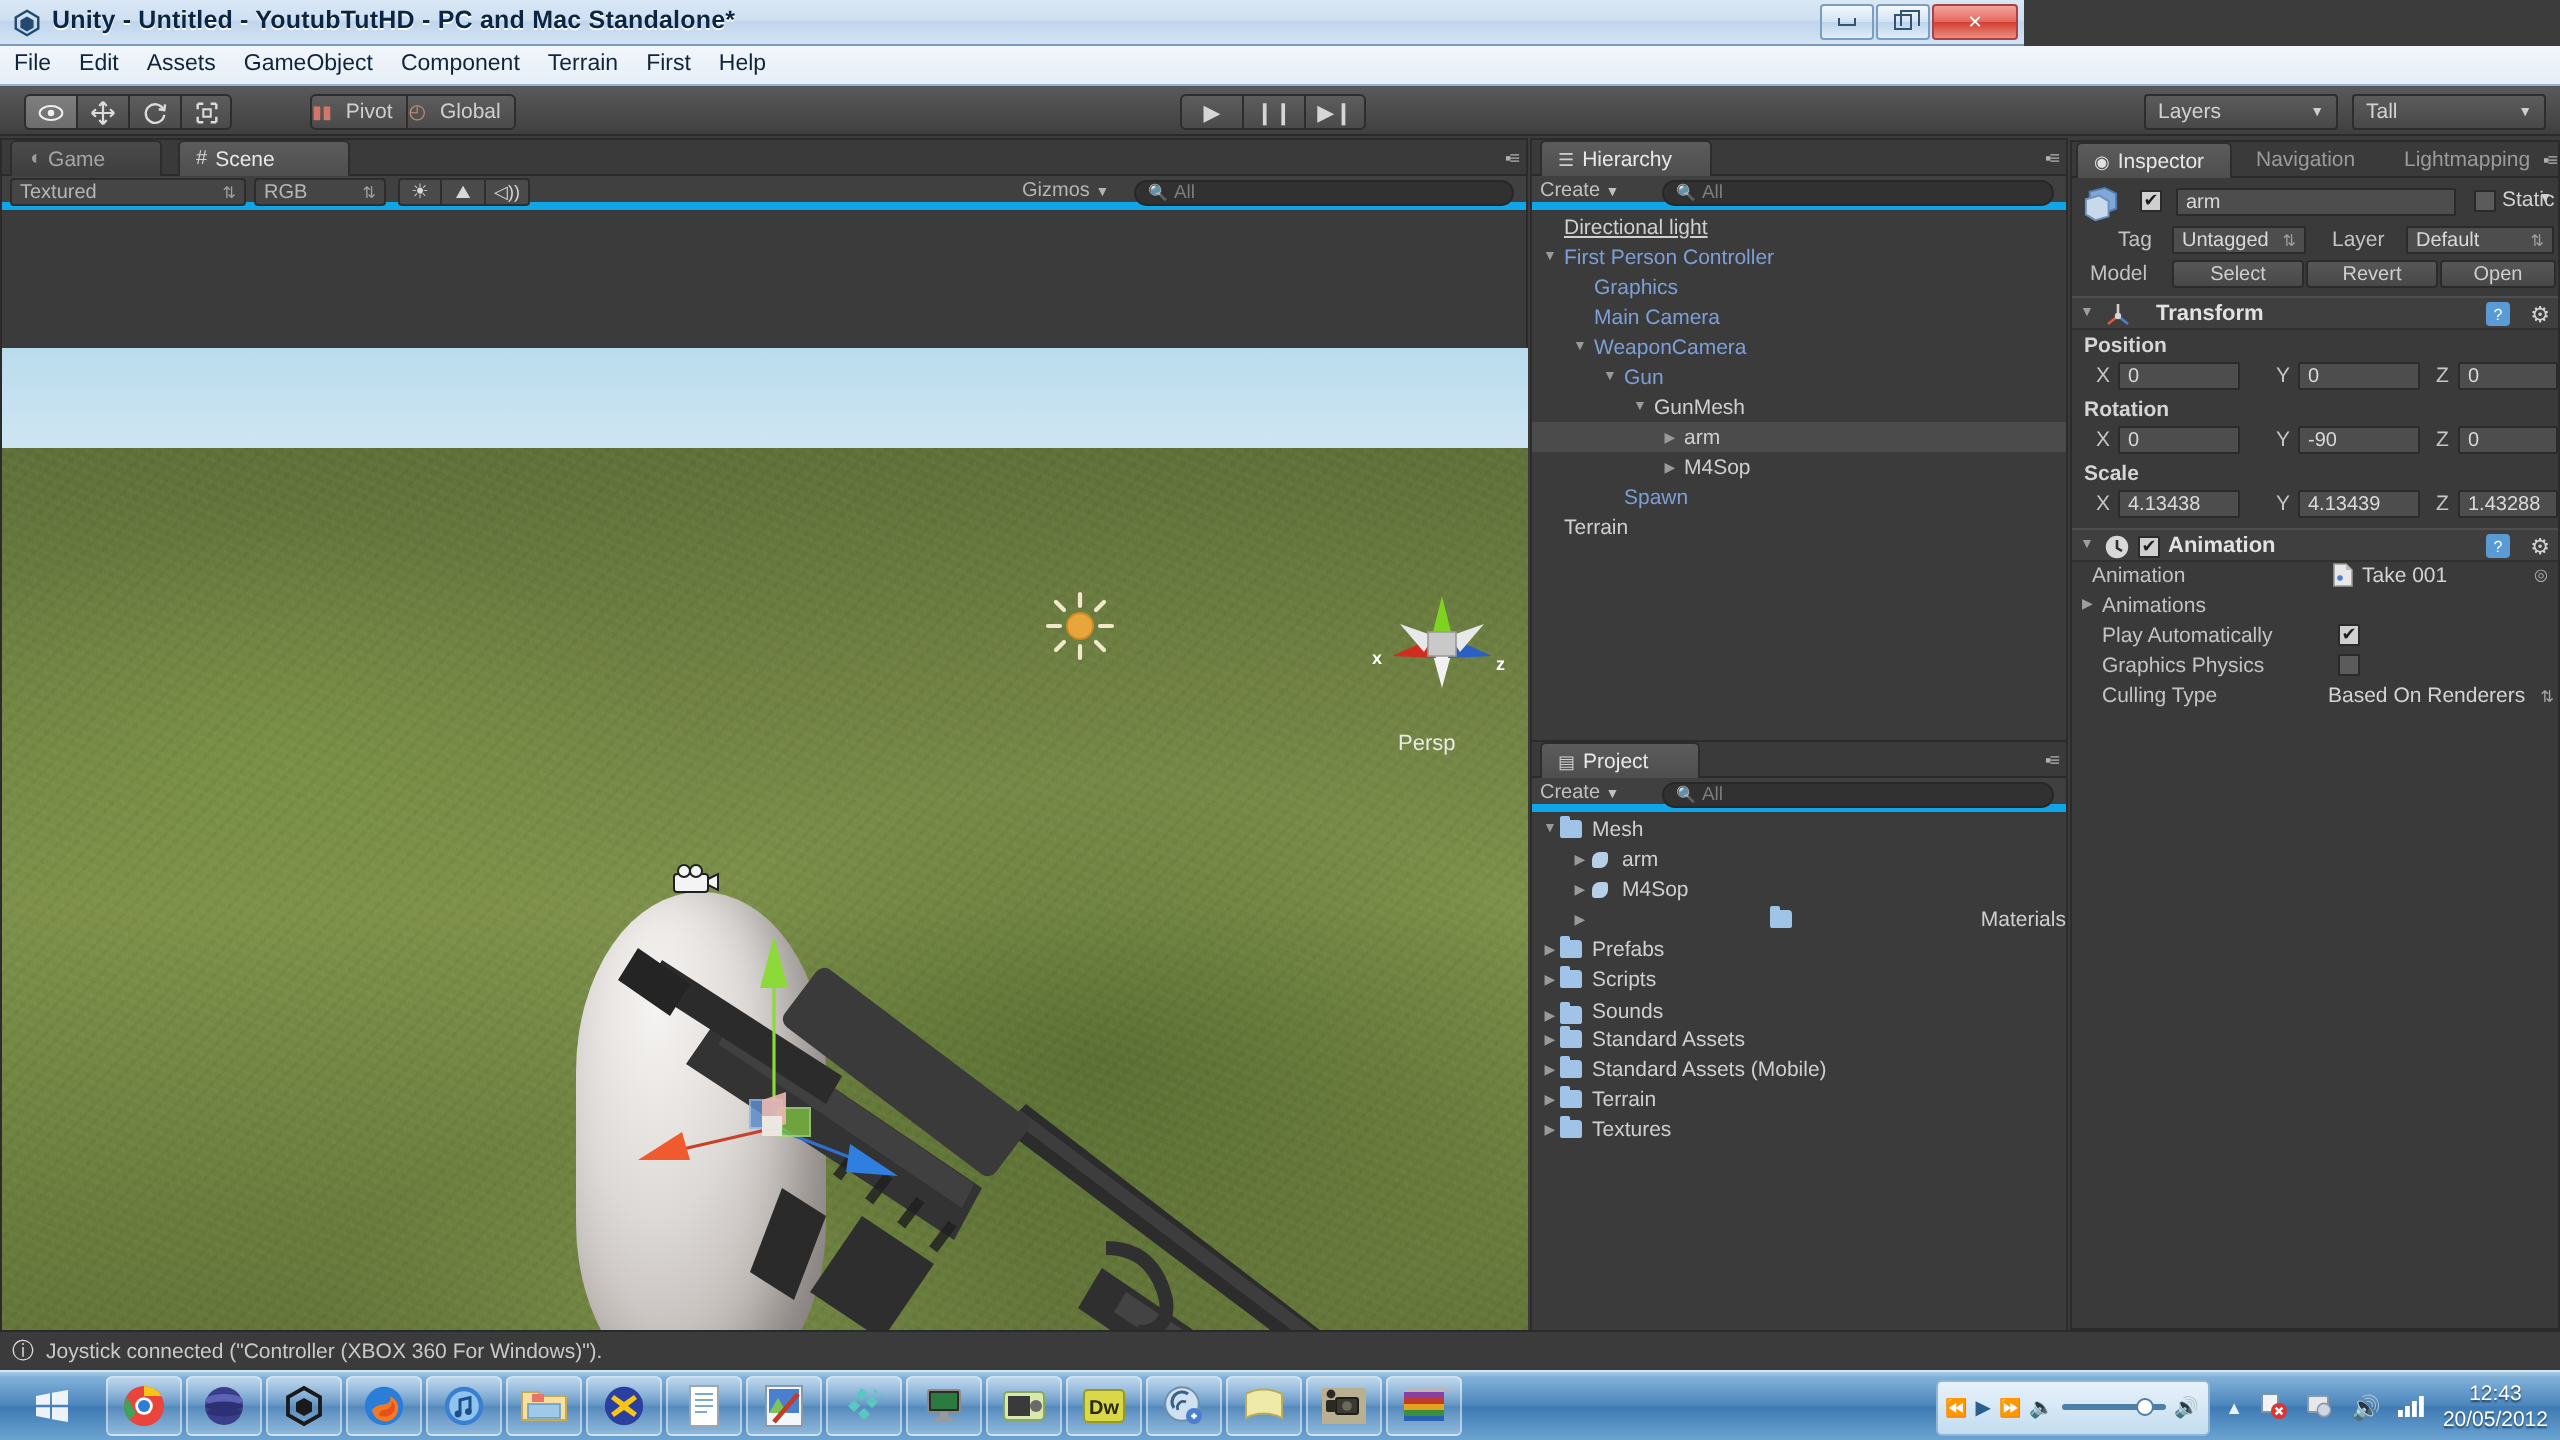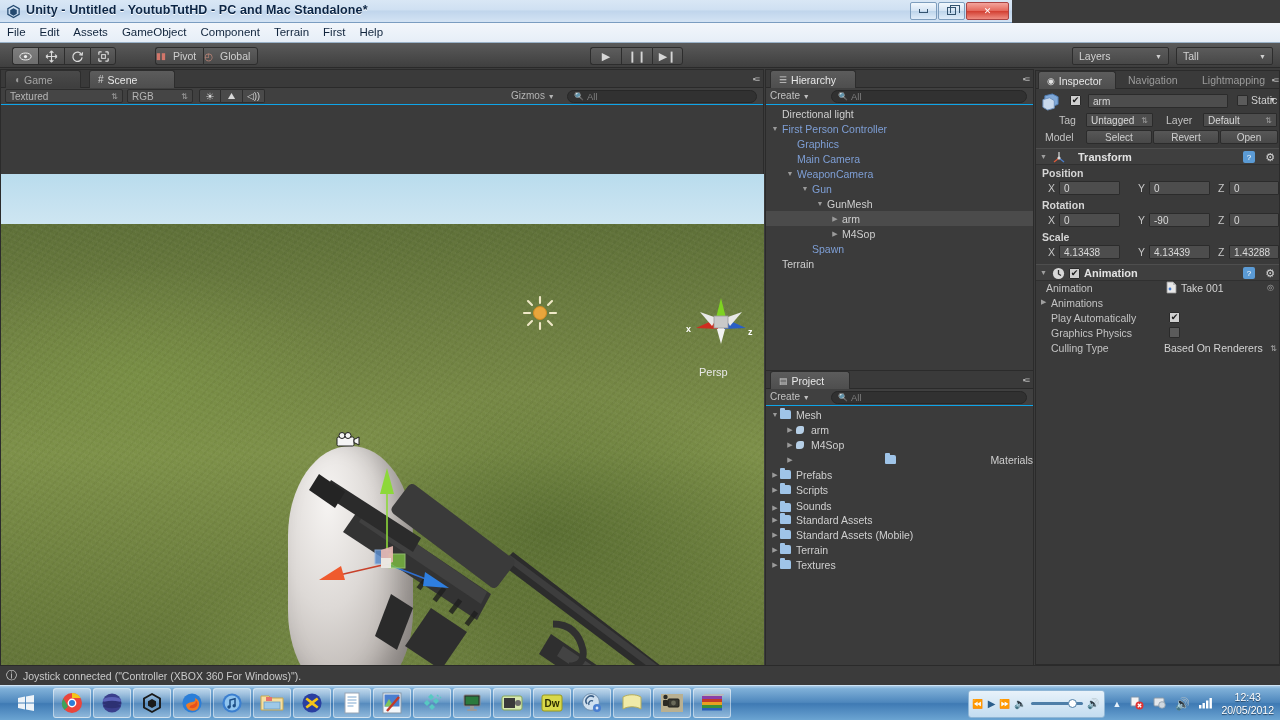--- a/index.html
+++ b/index.html
@@ -52,21 +52,21 @@
 
   
   .panel { position:absolute; background:#3b3b3b; border:1px solid #2b2b2b; }
   .tabstrip { height:18px; background:#3a3a3a; position:relative; border-bottom:1px solid #2a2a2a; }
   .tab { position:absolute; top:0; height:18px; padding:0 8px; display:flex; align-items:center;
     gap:4px; font-size:10.5px; color:#a5a5a5;
     background:linear-gradient(to bottom,#4a4a4a,#3e3e3e);
     border-radius:3px 3px 0 0; border:1px solid #2d2d2d; border-bottom:none; }
   .tab.active { background:linear-gradient(to bottom,#5c5c5c,#4e4e4e); color:#e8e8e8; }
   .tab.plain { background:transparent; border:none; color:#9b9b9b; }
-  .subbar { height:17px; background:#404040; position:relative; border-bottom:1px solid #0ea5e9; }
+  .subbar { height:17px; background:#404040; position:relative; border-bottom:4px solid #0ea5e9; }
   .srch { position:absolute; height:13px; border-radius:7px; background:#313131;
     border:1px solid #272727; color:#7d7d7d; font-size:9.5px; padding:0 6px;
     display:flex; align-items:center; }
   .panelmenu { position:absolute; right:4px; top:4px; color:#b0b0b0; font-size:9px; letter-spacing:-1px; }
 
   
   .tree { position:absolute; left:0; right:0; overflow:hidden; }
   .trow { height:15px; display:flex; align-items:center; font-size:10.5px; color:#cfcfcf;
     padding-left:4px; white-space:nowrap; }
   .trow.sel { background:#4b4b4b; }
@@ -364,21 +364,21 @@
   <div class="subbar">
     <div style="position:absolute;left:4px;top:2px;font-size:10px;color:#c0c0c0;">
       <span>Create</span> <span style="font-size:7px;">▼</span>
     </div>
     <div class="srch" style="left:65px;top:2px;width:196px;">
       <span style="font-size:8px;margin-right:3px;">🔍</span>
         <span>All</span>
     </div>
   </div>
   <div class="tree" id="hierarchy-tree" style="top:36px;bottom:0;">
-      <div class="trow" style="padding-left: 4px;">
+      <div class="trow" style="padding-left: 4px; text-decoration: underline;">
         <span class="tw"></span>
         <span class="nm">Directional light</span>
       </div>
       <div class="trow" style="padding-left: 4px;">
         <span class="tw">▼</span>
         <span class="nm blue">First Person Controller</span>
       </div>
       <div class="trow" style="padding-left: 19px;">
         <span class="tw"></span>
         <span class="nm blue">Graphics</span>

